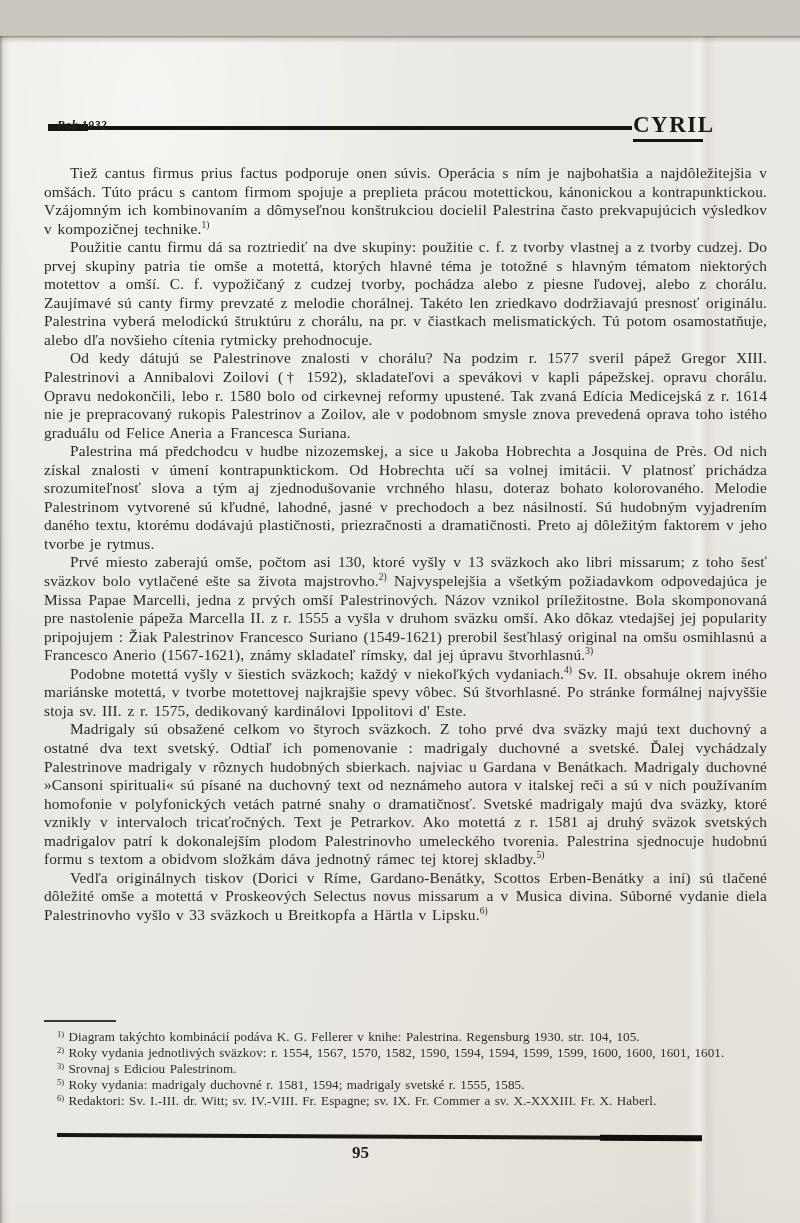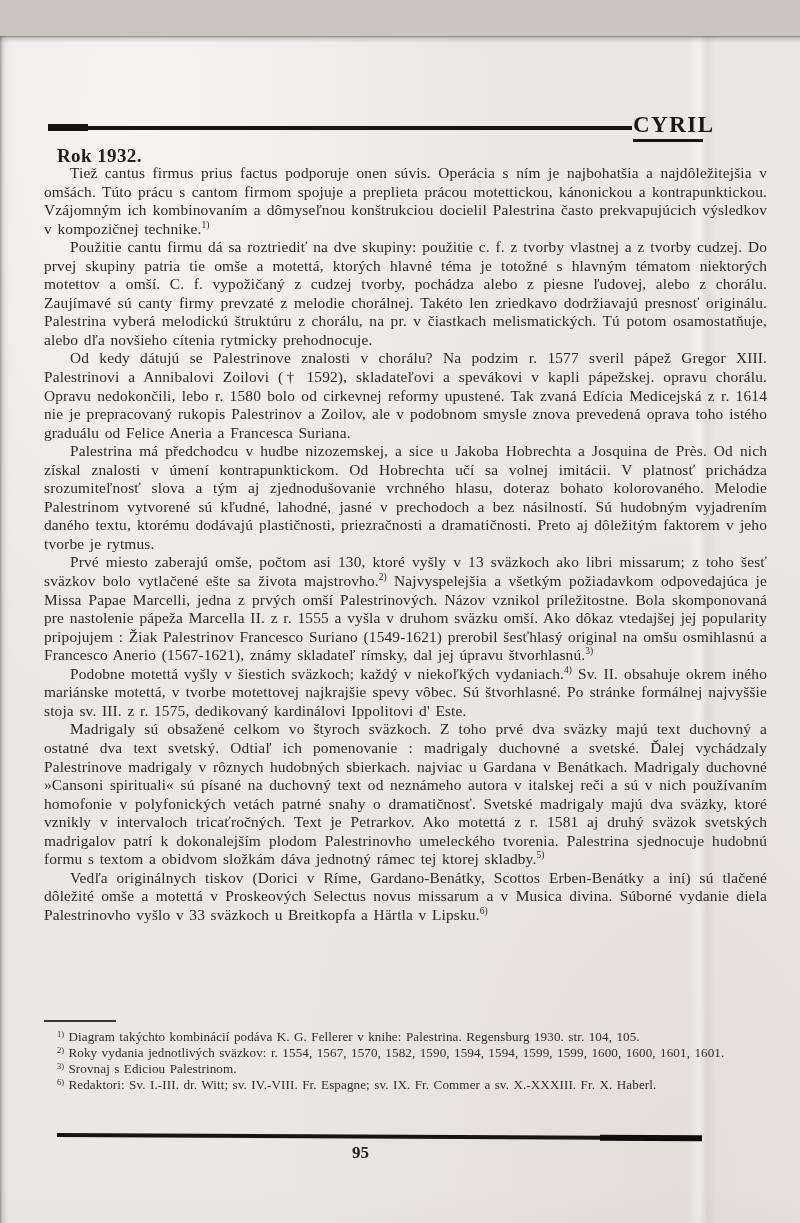--- a/index.html
+++ b/index.html
@@ -19,21 +19,21 @@
     margin-top:36px;
   }
   
   .header-rule{position:absolute;left:48px;top:90px;width:584px;height:4px;background:#17150f;}
   .header-rule-cap{position:absolute;left:48px;top:88px;width:40px;height:7px;background:#17150f;}
   .journal-title{
     position:absolute;left:633px;top:76px;width:120px;
     font-size:23px;font-weight:bold;letter-spacing:1.5px;color:#1b1915;
   }
   .journal-underline{position:absolute;left:633px;top:103px;width:70px;height:3px;background:#17150f;}
-  .year-label{position:absolute;left:57px;top:109px;font-size:19px;font-weight:bold;letter-spacing:.4px;color:#24221e;}
+  .year-label{position:absolute;left:57px;top:82px;font-size:12px;font-weight:bold;letter-spacing:.4px;color:#24221e;font-style:italic;}
   
   .body-text{
     position:absolute;left:44px;top:128px;width:723px;
     font-size:15.4px;line-height:18.55px;text-align:justify;
     letter-spacing:.15px;word-spacing:1.6px;
   }
   .body-text p{margin:0;text-indent:26px;}
   .fnref{font-size:9.5px;line-height:0;vertical-align:6px;letter-spacing:0;}
   
   .footnote-separator{position:absolute;left:44px;top:984px;width:72px;height:2px;background:#3a3832;}
@@ -72,20 +72,21 @@
       <p><span>Madrigaly sú obsažené celkom vo štyroch sväzkoch. Z toho prvé dva sväzky majú text duchovný a ostatné dva text svetský. Odtiaľ ich pomenovanie : madrigaly duchovné a svetské. Ďalej vychádzaly Palestrinove madrigaly v rôznych hudobných sbierkach. najviac u Gardana v Benátkach. Madrigaly duchovné »Cansoni spirituali« sú písané na duchovný text od neznámeho autora v italskej reči a sú v nich používaním homofonie v polyfonických vetách patrné snahy o dramatičnosť. Svetské madrigaly majú dva sväzky, ktoré vznikly v intervaloch tricaťročných. Text je Petrarkov. Ako motettá z r. 1581 aj druhý sväzok svetských madrigalov patrí k dokonalejším plodom Palestrinovho umeleckého tvorenia. Palestrina sjednocuje hudobnú formu s textom a obidvom složkám dáva jednotný rámec tej ktorej skladby.</span><sup class="fnref">5)</sup></p>
       <p><span>Vedľa originálnych tiskov (Dorici v Ríme, Gardano-Benátky, Scottos Erben-Benátky a iní) sú tlačené dôležité omše a motettá v Proskeových Selectus novus missarum a v Musica divina. Súborné vydanie diela Palestrinovho vyšlo v 33 sväzkoch u Breitkopfa a Härtla v Lipsku.</span><sup class="fnref">6)</sup></p>
     </div>
 
   <div class="footnote-separator"></div>
 
   <div class="footnotes">
       <div class="fn"><sup class="fnref">1)</sup><span> Diagram takýchto kombinácií podáva K. G. Fellerer v knihe: Palestrina. Regensburg 1930. str. 104, 105.</span></div>
       <div class="fn"><sup class="fnref">2)</sup><span> Roky vydania jednotlivých sväzkov: r. 1554, 1567, 1570, 1582, 1590, 1594, 1594, 1599, 1599, 1600, 1600, 1601, 1601.</span></div>
       <div class="fn"><sup class="fnref">3)</sup><span> Srovnaj s Ediciou Palestrinom.</span></div>
+      <div class="fn"><sup class="fnref">5)</sup><span> Roky vydania: madrigaly duchovné r. 1581, 1594; madrigaly svetské r. 1555, 1585.</span></div>
       <div class="fn"><sup class="fnref">6)</sup><span> Redaktori: Sv. I.-III. dr. Witt; sv. IV.-VIII. Fr. Espagne; sv. IX. Fr. Commer a sv. X.-XXXIII. Fr. X. Haberl.</span></div>
     </div>
 
   <div class="bottom-rule"></div>
   <div class="bottom-rule-cap"></div>
 
   <div class="page-number">95</div>
 
 </div>
 

